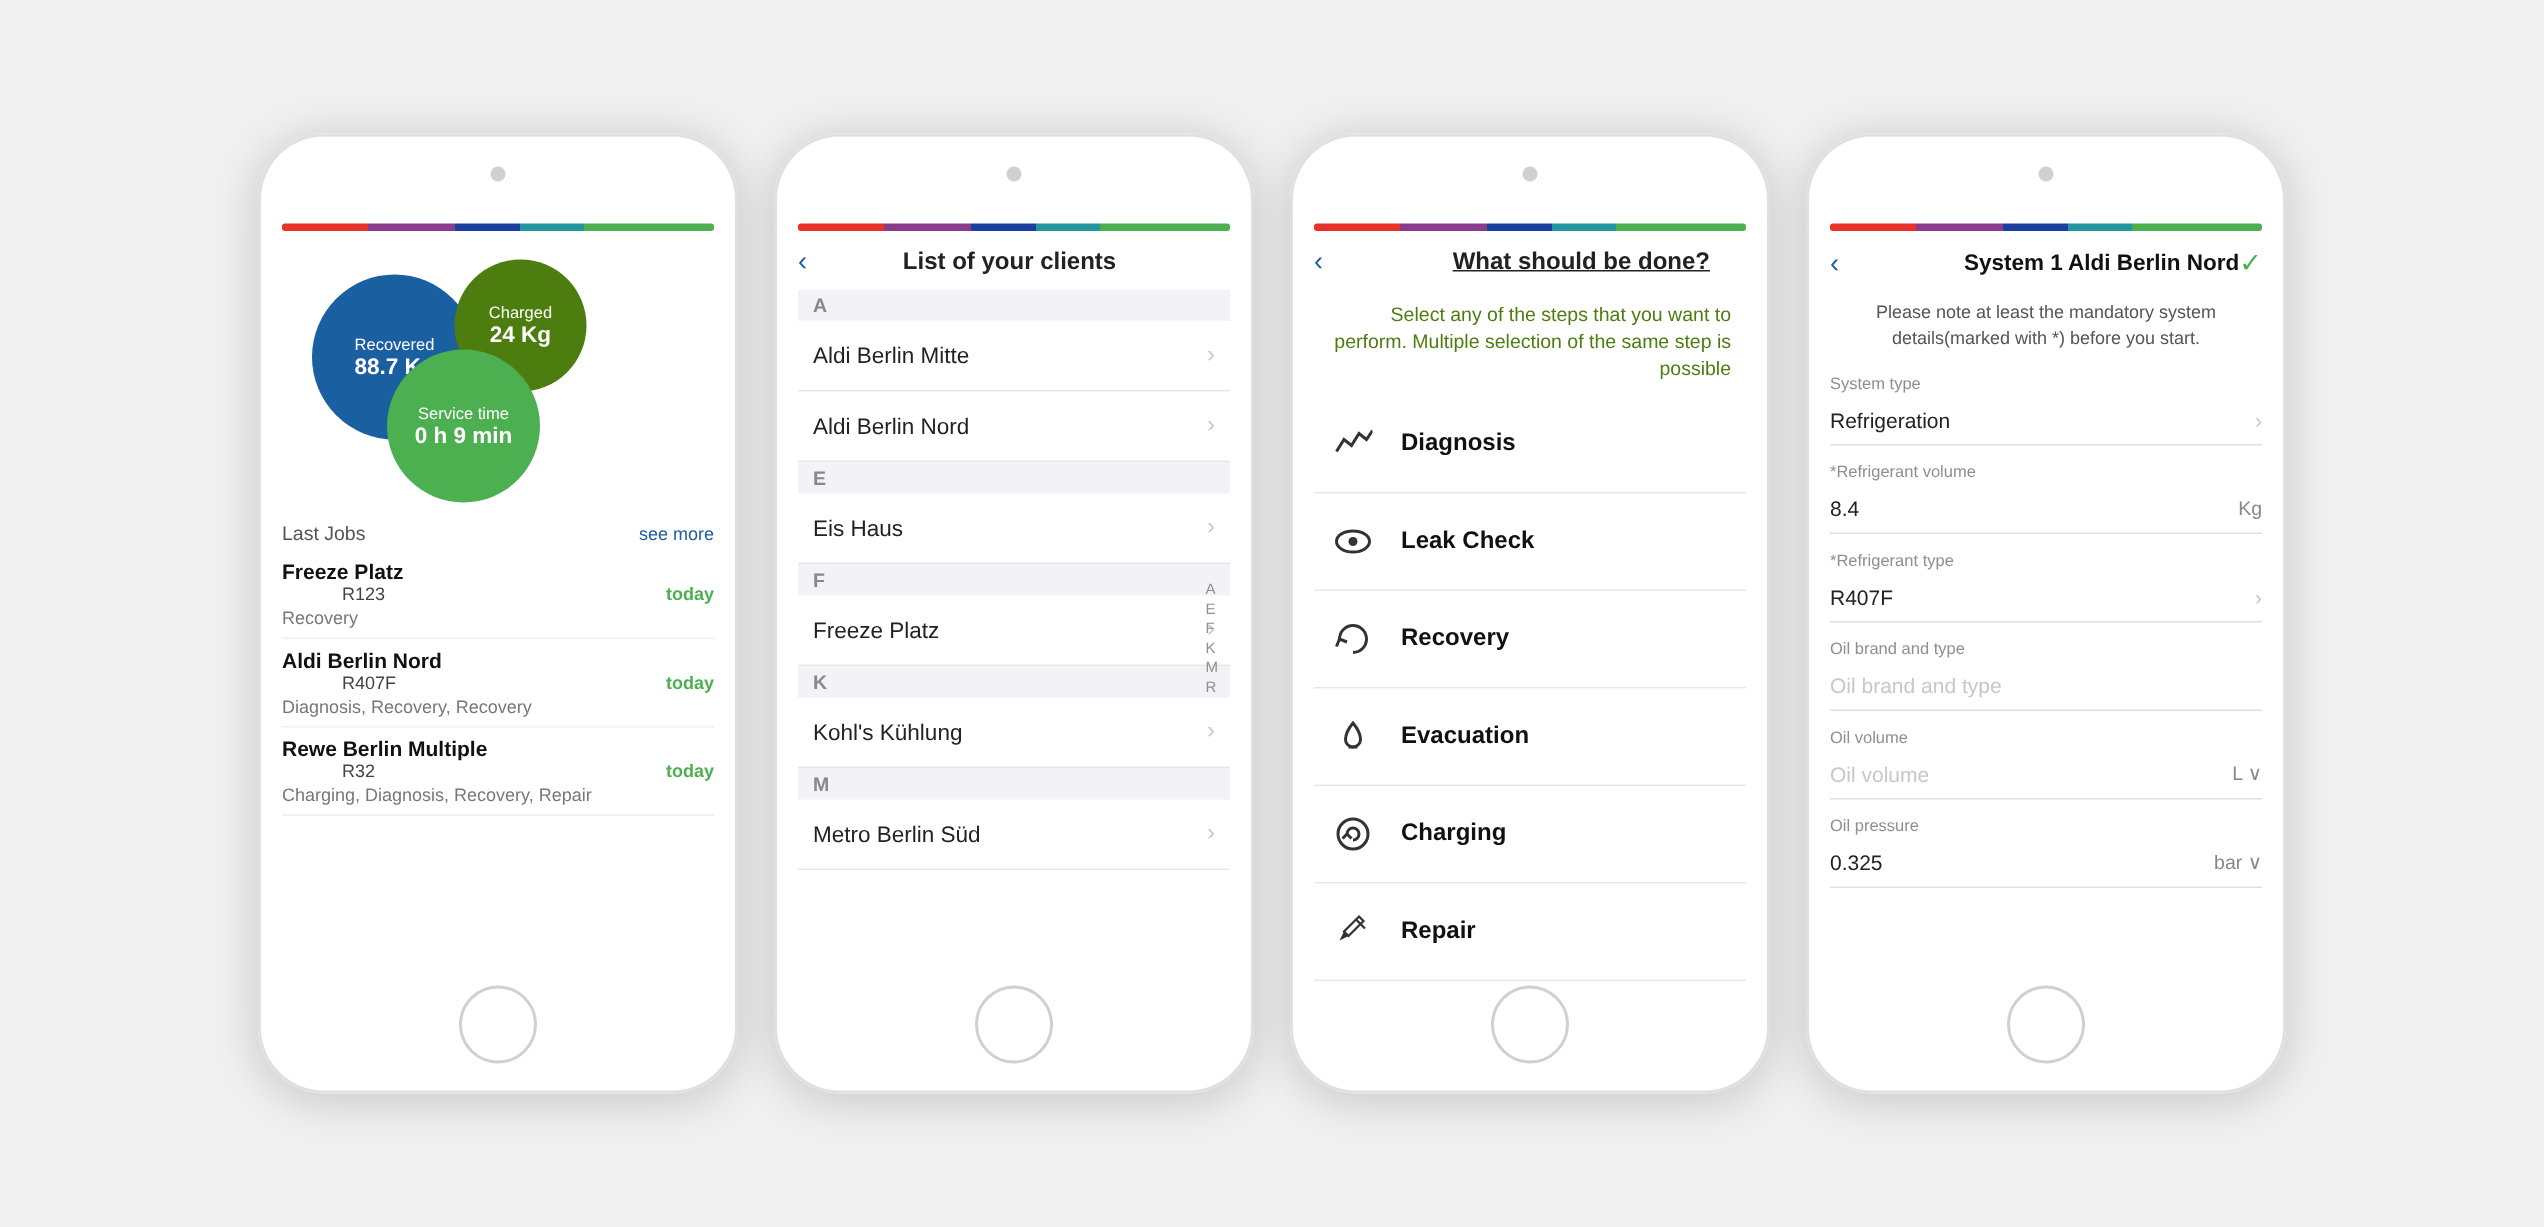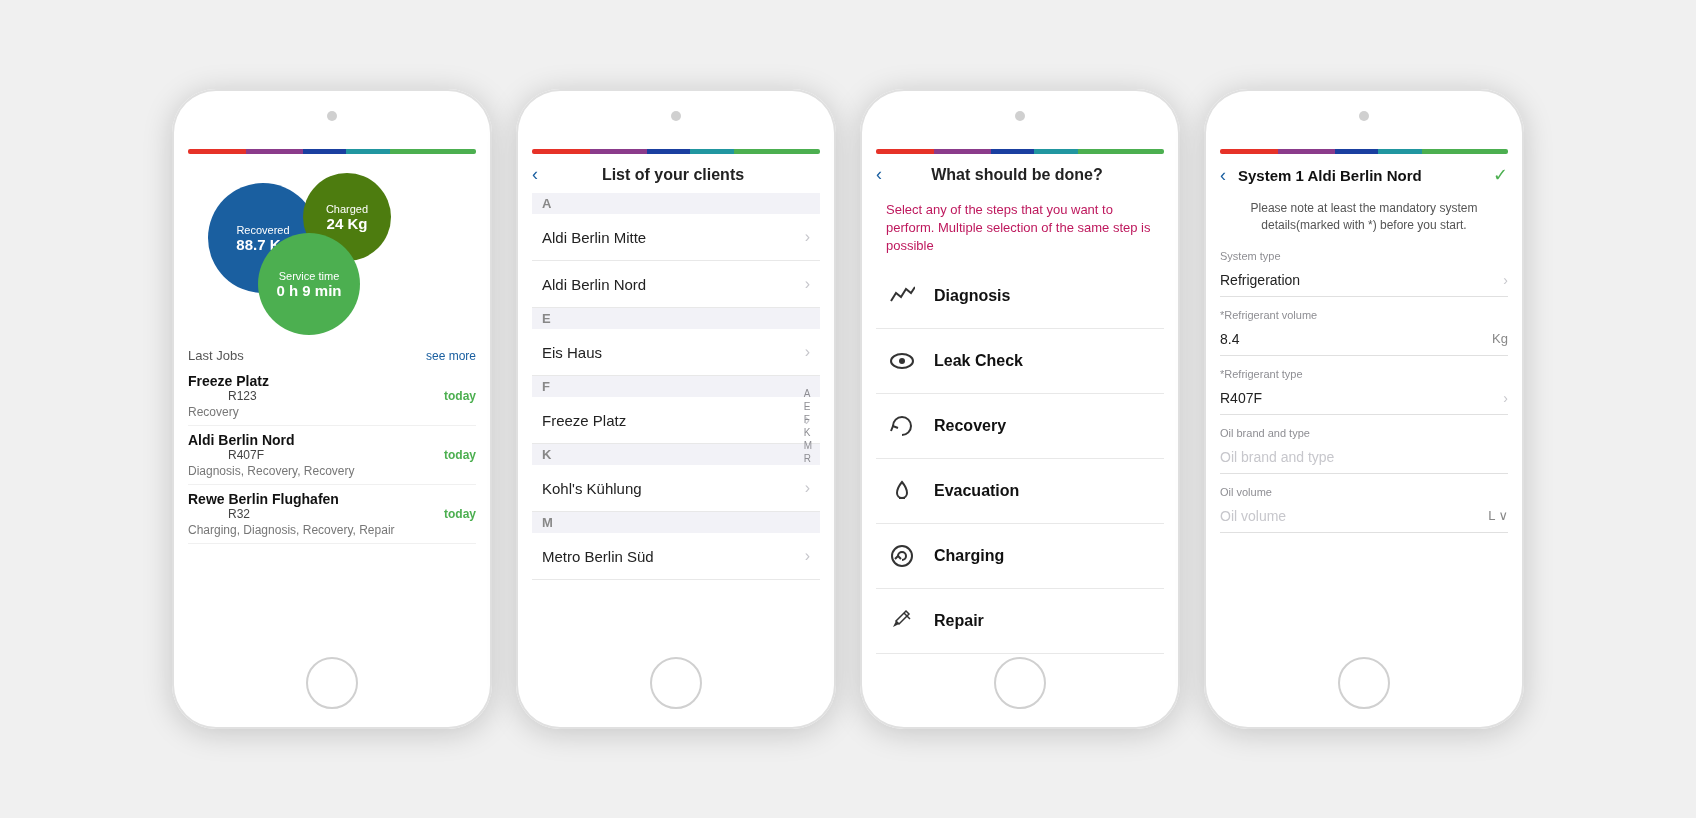--- a/index.html
+++ b/index.html
@@ -184,22 +184,22 @@
     .wsd-header {
       display: flex;
       align-items: center;
       padding: 10px 0 8px;
       font-size: 16px;
       font-weight: 600;
       color: #222;
     }
     .wsd-subtitle {
       font-size: 13px;
-      color: #be185d;
-      text-align: left;
+      color: #4d7c0f;
+      text-align: right;
       padding: 8px 10px;
       line-height: 1.4;
     }
     .service-item {
       display: flex;
       align-items: center;
       padding: 16px 10px;
       border-bottom: 1px solid #e8e8e8;
       font-size: 16px;
       font-weight: 600;
@@ -214,21 +214,21 @@
       justify-content: center;
       font-size: 20px;
     }
 
     
     .sys-header {
       display: flex;
       align-items: center;
       padding: 10px 0 8px;
     }
-    .sys-header-title { flex: 1; text-align: left; font-size: 15px; font-weight: 700; color: #111; }
+    .sys-header-title { flex: 1; text-align: right; font-size: 15px; font-weight: 700; color: #111; }
     .sys-check { color: #4caf50; font-size: 18px; }
     .sys-note {
       font-size: 12px;
       color: #555;
       text-align: center;
       padding: 6px 8px 10px;
       line-height: 1.4;
     }
     .field-group { padding: 6px 0; }
     .field-label { font-size: 11px; color: #8e8e93; margin-bottom: 2px; }
@@ -292,21 +292,21 @@
       </div>
       <div class="job-item">
         <div class="job-name">Aldi Berlin Nord</div>
         <div class="job-row">
           <span class="job-code">R407F</span>
           <span class="job-today">today</span>
         </div>
         <div class="job-desc">Diagnosis, Recovery, Recovery</div>
       </div>
       <div class="job-item">
-        <div class="job-name">Rewe Berlin Flughafen</div>
+        <div class="job-name">Rewe Berlin Multiple</div>
         <div class="job-row">
           <span class="job-code">R32</span>
           <span class="job-today">today</span>
         </div>
         <div class="job-desc">Charging, Diagnosis, Recovery, Repair</div>
       </div>
     </div>
   </div>
 
   <div class="phone">
@@ -360,21 +360,21 @@
         <span>M</span>
         <span>R</span>
       </div>
     </div>
   </div>
 
   <div class="phone">
     <div class="color-bar"></div>
     <div class="wsd-header">
       <span class="back-arrow">‹</span>
-      <span style="flex:1;text-align:center;padding-right:24px;font-size:16px;font-weight:600;">What should be done?</span>
+      <span style="flex:1;text-align:right;padding-right:24px;font-size:16px;font-weight:600;text-decoration:underline;">What should be done?</span>
     </div>
     <div class="wsd-subtitle">Select any of the steps that you want to perform. Multiple selection of the same step is possible</div>
 
     <div>
       <div class="service-item">
         <div class="service-icon">
           <svg width="26" height="26" viewBox="0 0 26 26" fill="none">
             <polyline points="2,18 7,10 12,14 17,6 22,10 26,4" stroke="#333" stroke-width="2" fill="none"></polyline>
           </svg>
         </div>
@@ -471,15 +471,22 @@
     </div>
 
     <div class="field-group">
       <div class="field-label">Oil volume</div>
       <div class="field-row">
         <span class="field-placeholder">Oil volume</span>
         <span class="field-dropdown">L ∨</span>
       </div>
     </div>
 
+    <div class="field-group">
+      <div class="field-label">Oil pressure</div>
+      <div class="field-row">
+        <span class="field-input">0.325</span>
+        <span class="field-dropdown">bar ∨</span>
+      </div>
+    </div>
   </div>
 
 </div>
 
 </body></html>

